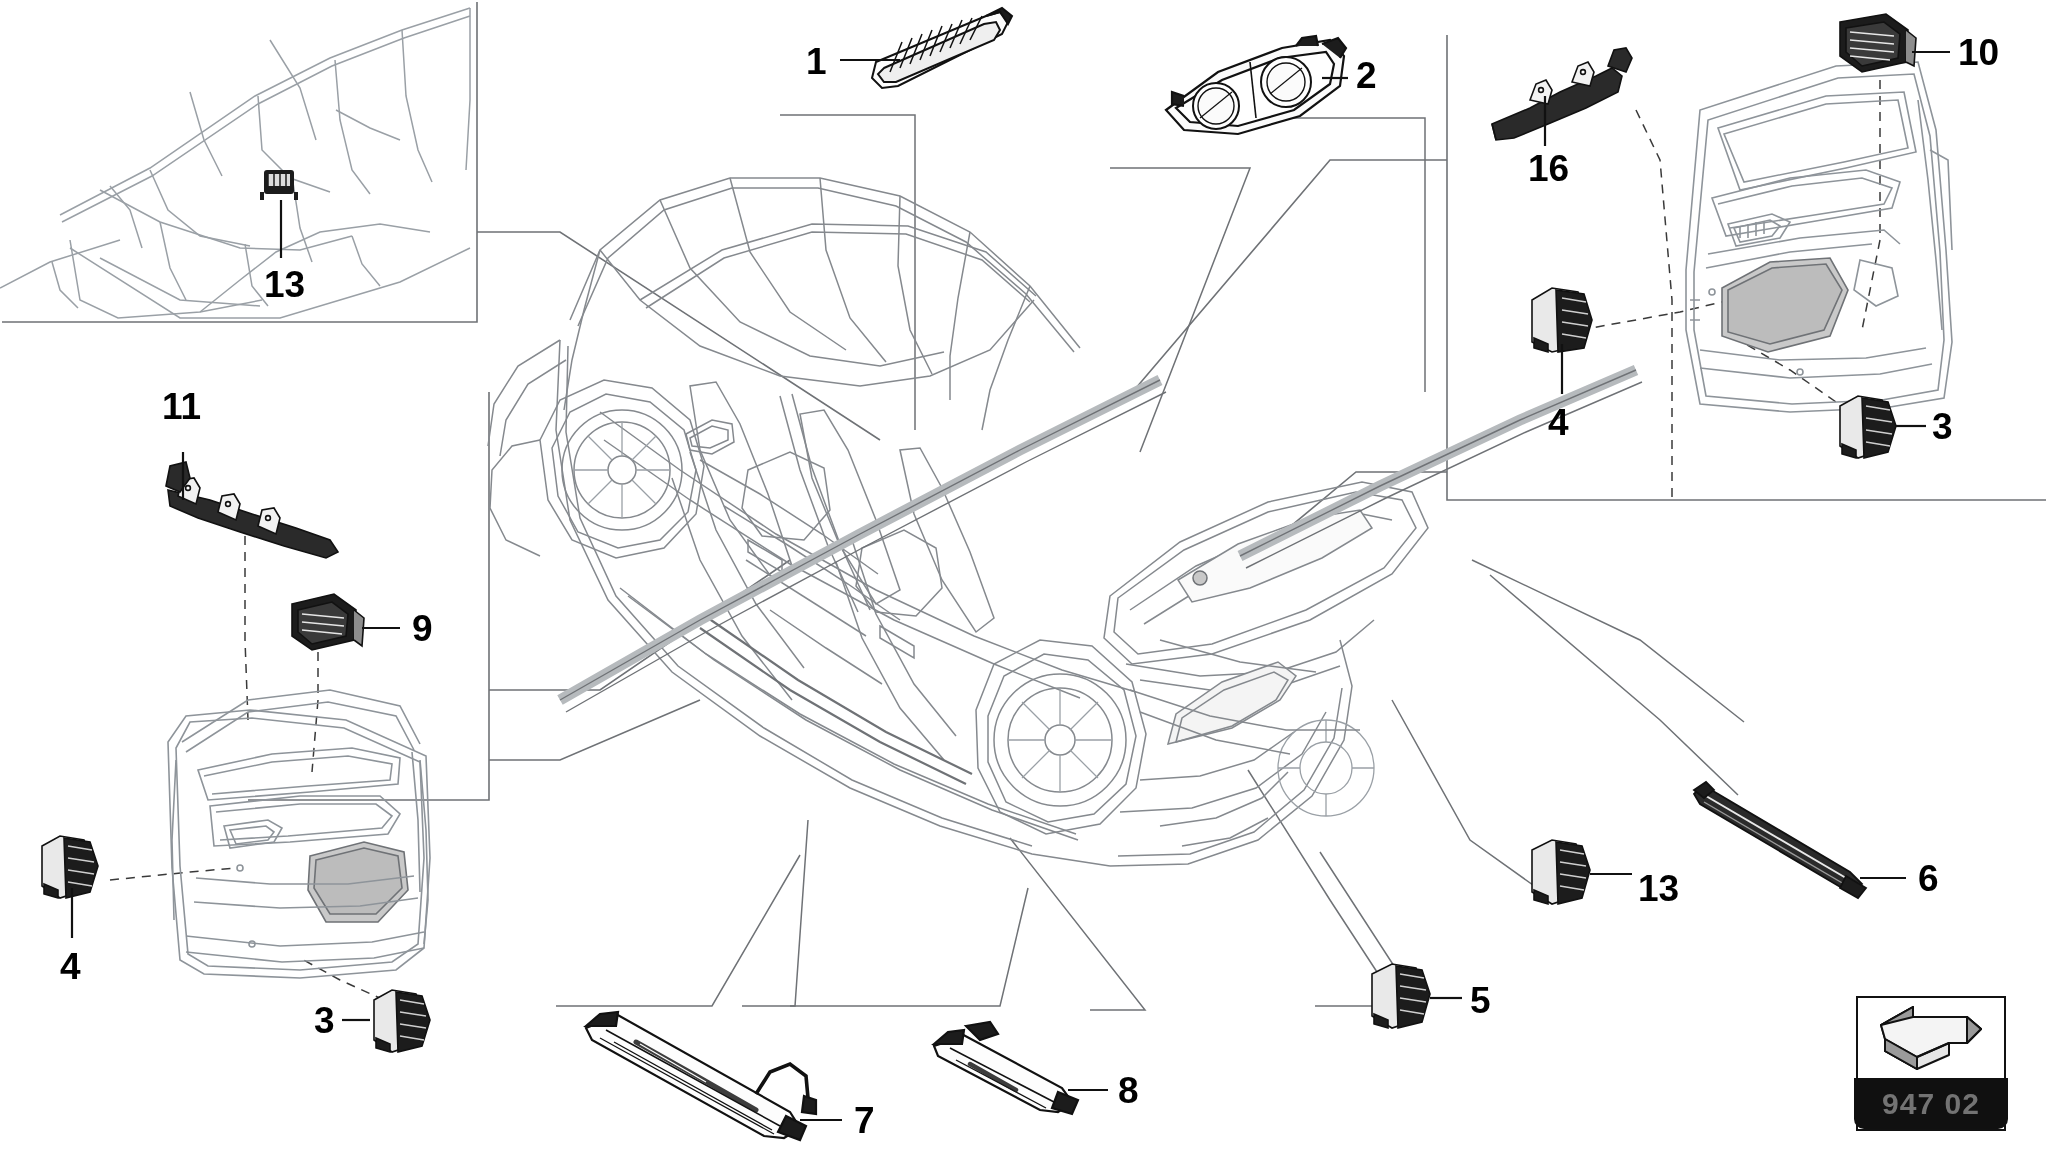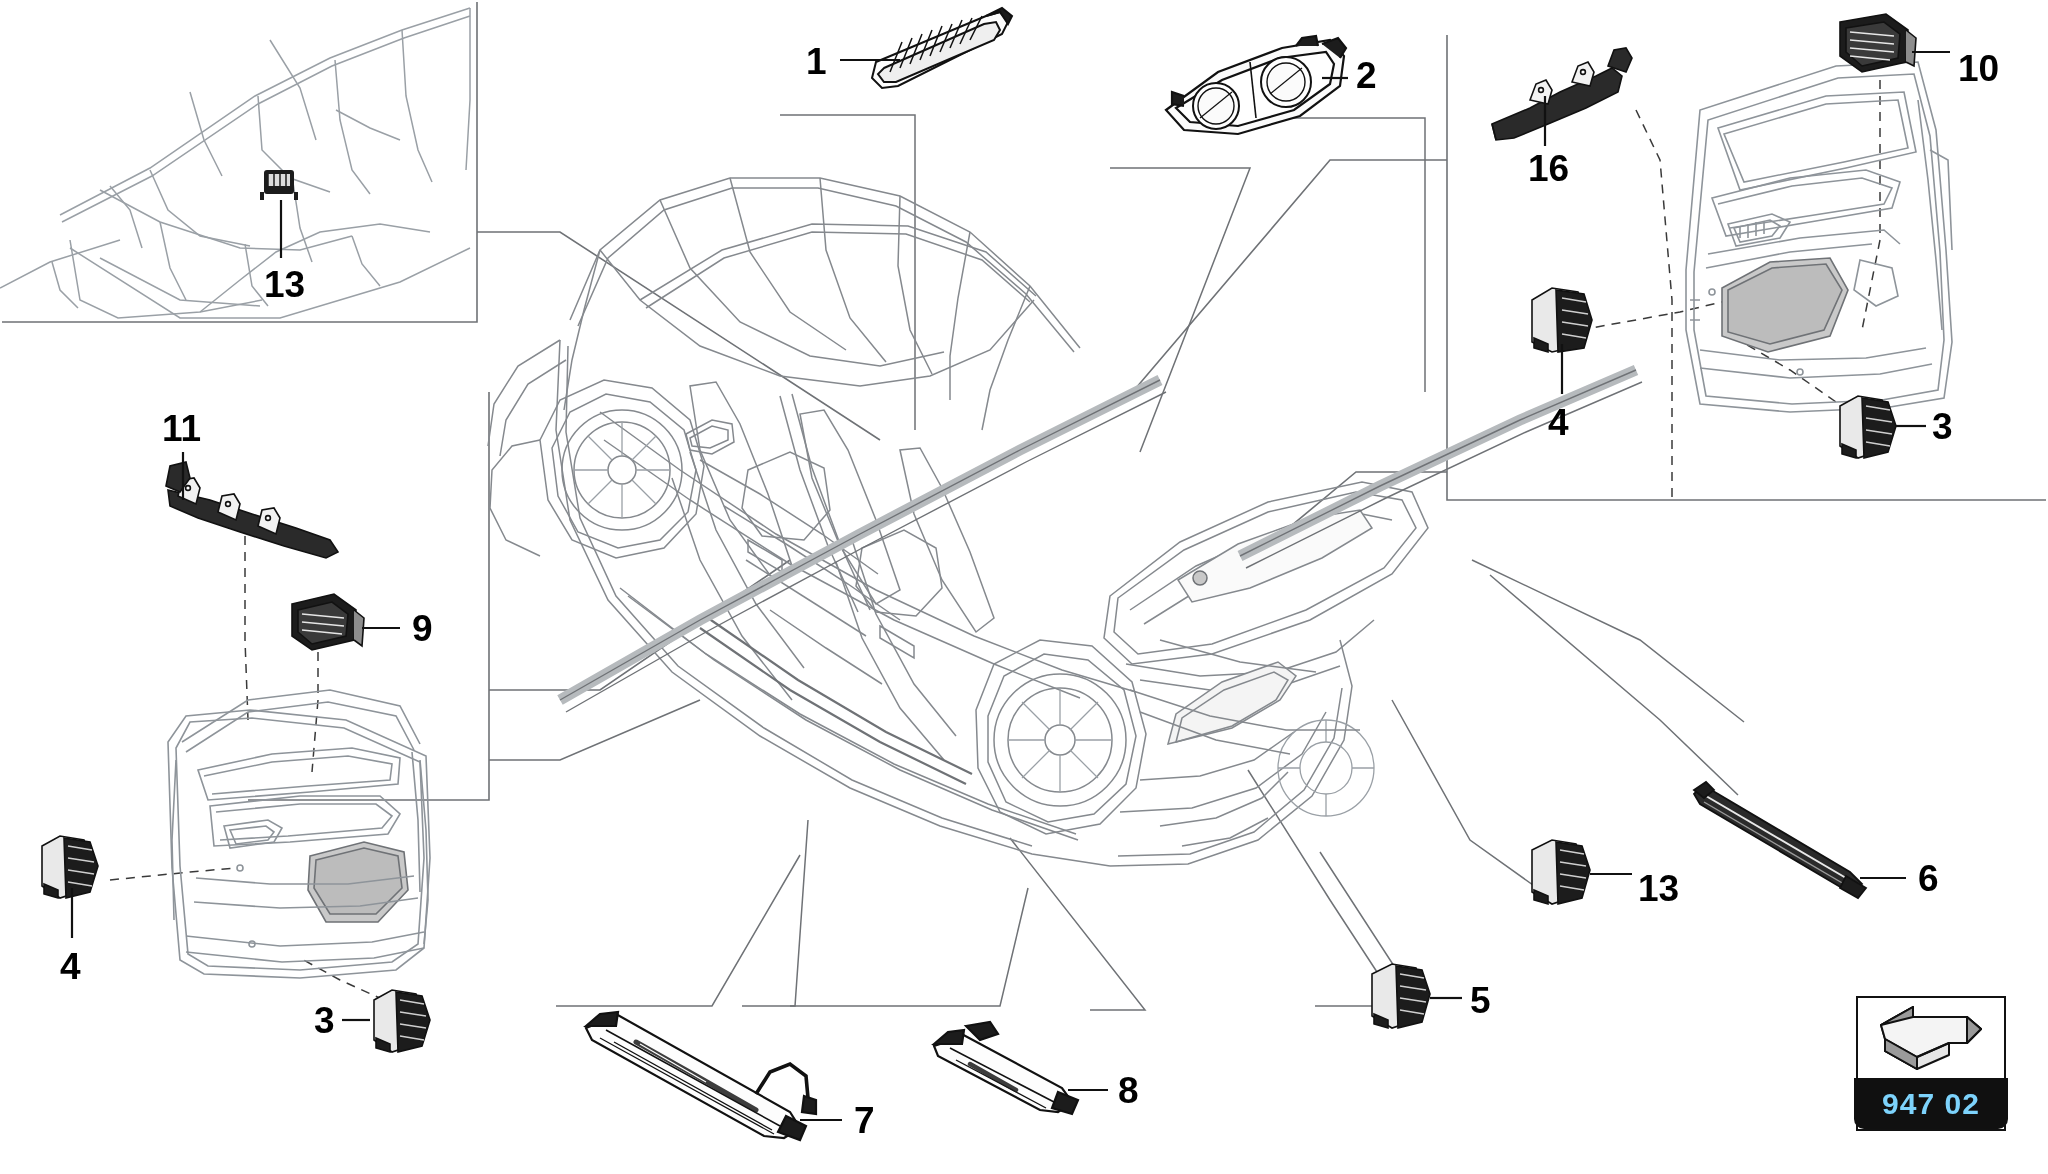--- a/index.html
+++ b/index.html
@@ -38,21 +38,21 @@
     display:flex;align-items:center;justify-content:center;
   }
   #badge .numbox{
     position:absolute;left:-4px;top:80px;
     width:154px;height:51px;
     background:#101010;
     border-radius:0 0 10px 10px;
     display:flex;align-items:center;justify-content:center;
   }
   #badge .numbox span{
-    color:#7dd3fc;font-weight:bold;font-size:30px;letter-spacing:1px;
+    color:#737373;font-weight:bold;font-size:30px;letter-spacing:1px;
     font-family:"Liberation Sans", sans-serif;
   }
 </style>
 </head>
 <body>
 
 <div id="sheet">
 
   <svg class="layer" viewBox="0 0 2048 1174">
     <g fill="none" stroke="#6f7276" stroke-width="1.6">
@@ -490,22 +490,22 @@
   <div class="callout-num" style="left:1356px;top:57px;">2</div>
   <div class="callout-num" style="left:1932px;top:408px;">3</div>
   <div class="callout-num" style="left:314px;top:1002px;">3</div>
   <div class="callout-num" style="left:1548px;top:404px;">4</div>
   <div class="callout-num" style="left:60px;top:948px;">4</div>
   <div class="callout-num" style="left:1470px;top:982px;">5</div>
   <div class="callout-num" style="left:1918px;top:860px;">6</div>
   <div class="callout-num" style="left:854px;top:1102px;">7</div>
   <div class="callout-num" style="left:1118px;top:1072px;">8</div>
   <div class="callout-num" style="left:412px;top:610px;">9</div>
-  <div class="callout-num" style="left:1958px;top:50px;">10</div>
-  <div class="callout-num" style="left:162px;top:410px;text-align:center;">11</div>
+  <div class="callout-num" style="left:1958px;top:34px;">10</div>
+  <div class="callout-num" style="left:162px;top:388px;text-align:center;">11</div>
   <div class="callout-num" style="left:1528px;top:150px;">16</div>
   <div class="callout-num" style="left:264px;top:266px;">13</div>
   <div class="callout-num" style="left:1638px;top:870px;">13</div>
 
   <div id="badge">
     <div class="arrowbox">
       <svg width="120" height="70" viewBox="0 0 120 70">
         <g stroke="#111" stroke-width="2" stroke-linejoin="round">
           <path d="M10,22 L42,4 L42,14 L96,14 L110,26 L96,40 L78,40 L78,52 L46,66 L14,48 L14,36 Z" fill="#e6e6e6"></path>
           <path d="M10,22 L14,36 L14,48 L46,66 L46,54 L78,40 L96,40 L110,26 L96,14 L42,14 L42,4 Z" fill="#f4f4f4"></path>

